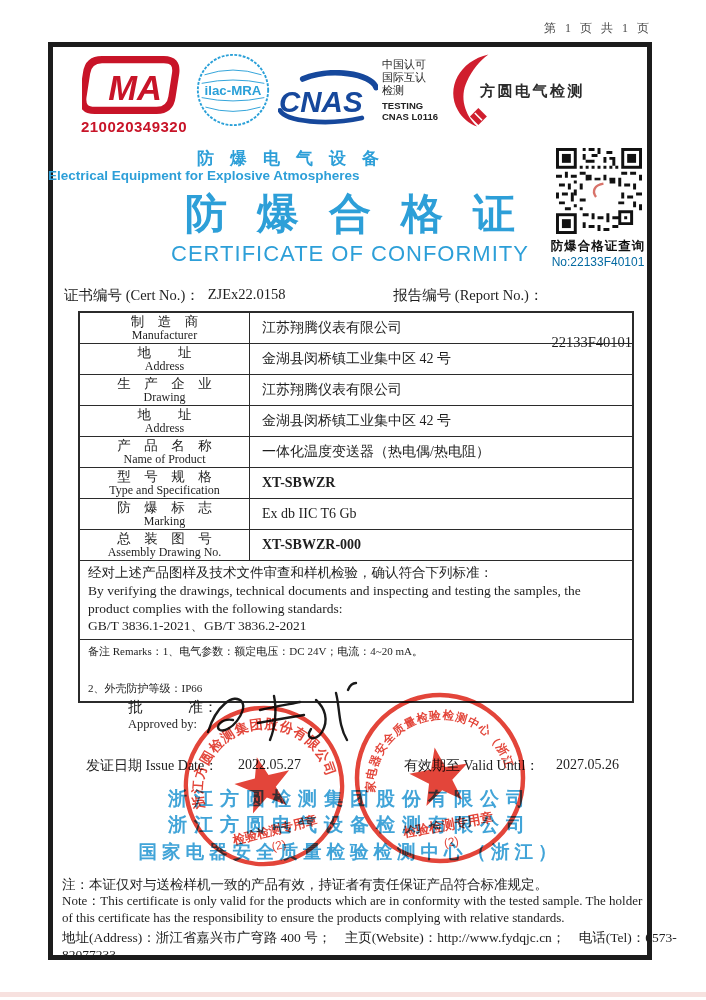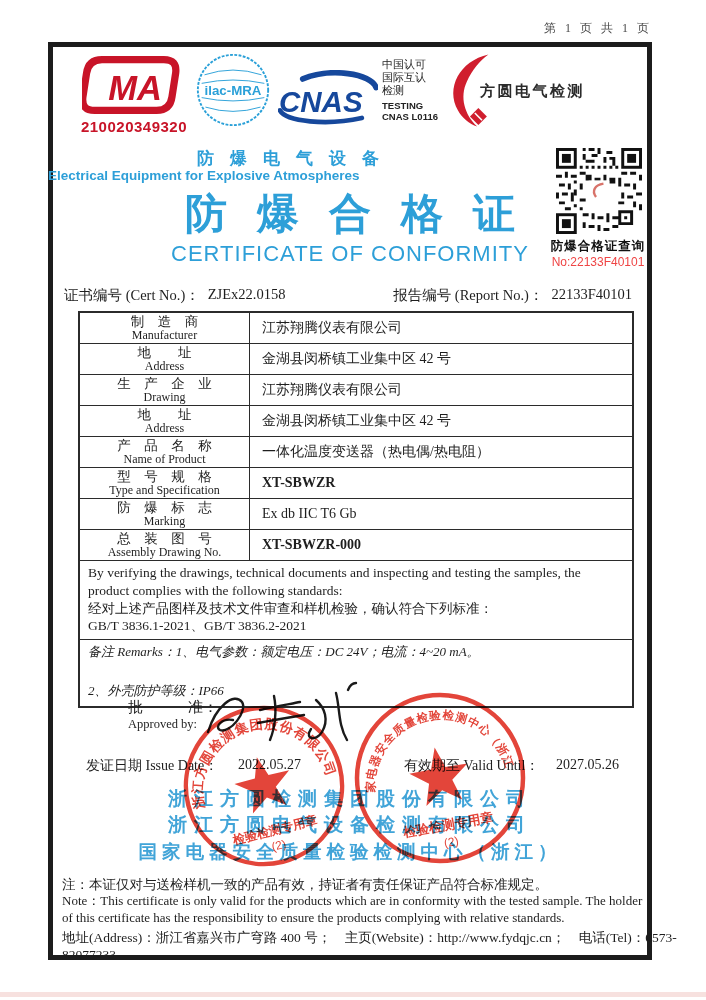--- a/index.html
+++ b/index.html
@@ -11,33 +11,33 @@
   
   .hdr-cn{width:480px;text-align:center;color:#2d9fd8;font-family:"Liberation Sans",sans-serif;
           font-weight:bold;font-size:17px;letter-spacing:16px;padding-left:16px;box-sizing:border-box;}
   .hdr-en{width:604px;text-align:left;color:#2d9fd8;font-family:"Liberation Sans",sans-serif;
           font-weight:bold;font-size:13.5px;}
   .cert-cn{width:604px;text-align:center;color:#2d9fd8;font-family:"Liberation Sans",sans-serif;
            font-weight:bold;font-size:42px;letter-spacing:30px;padding-left:30px;box-sizing:border-box;}
   .cert-en{width:604px;text-align:center;color:#2d9fd8;font-family:"Liberation Sans",sans-serif;
            font-size:22px;letter-spacing:1px;font-weight:500;}
   .qr-cap{width:104px;text-align:center;font-weight:bold;font-size:12.5px;color:#111;font-family:"Liberation Sans",sans-serif;letter-spacing:1px;}
-  .qr-no{width:104px;text-align:center;font-size:12px;color:#ef4444;font-family:"Liberation Sans",sans-serif;}
+  .qr-no{width:104px;text-align:center;font-size:12px;color:#0369a1;font-family:"Liberation Sans",sans-serif;}
   
   .certline{left:64px;top:286px;width:578px;display:flex;font-size:14.5px;}
   .certline .gap{flex:1;}
   
   .bigbox{left:78px;top:311px;width:556px;border:2px solid #2b2b2b;box-sizing:border-box;background:transparent;}
   .trow{display:grid;grid-template-columns:170px 1fr;border-bottom:1px solid #2b2b2b;min-height:30px;}
   .tlabel{border-right:1px solid #2b2b2b;text-align:center;padding:1px 2px;display:flex;flex-direction:column;justify-content:center;}
   .tlabel .cn{font-size:13.5px;line-height:15px;}
   .tlabel .en{font-size:12px;line-height:13px;}
   .tvalue{display:flex;align-items:center;padding:2px 4px 2px 12px;font-size:14px;}
   .stmt{border-bottom:1px solid #2b2b2b;padding:3px 8px 4px 8px;font-size:13.5px;line-height:1.32;}
-  .rmk{padding:4px 8px 6px 8px;font-size:13px;line-height:1.3;font-style:italic;}
+  .rmk{padding:4px 8px 6px 8px;font-size:11px;line-height:1.3;}
   .rmk .l2{margin-top:22px;}
   
   .appr-cn{font-size:15px;}
   .appr-en{font-size:12.5px;}
   .dateline{font-size:14px;}
   
   .issuer{width:604px;text-align:center;color:#41a4d8;font-family:"Liberation Sans",sans-serif;
           font-weight:bold;font-size:19px;letter-spacing:7px;}
   .issuer3{font-size:18.5px;letter-spacing:5px;}
   
@@ -128,21 +128,21 @@
   <path d="M16,12 C13,12.5 12,14.5 13.5,16.5" fill="none" stroke="#d8736a" stroke-width="0.8"></path>
 </svg>
 <div class="abs qr-cap" style="left:546px;top:238px;">防爆合格证查询</div>
 <div class="abs qr-no" style="left:546px;top:255px;">No:22133F40101</div>
 
 <div class="abs certline">
   <span>证书编号 (Cert No.)：</span>
   <span style="margin-left:8px;">ZJEx22.0158</span>
   <span class="gap"></span>
   <span>报告编号 (Report No.)：</span>
-  <span style="margin-left:8px;margin-right:10px;">22133F40101</span>
+  <span style="margin-left:8px;margin-right:10px;margin-top:48px;">22133F40101</span>
 </div>
 
 <div class="abs bigbox">
   <div class="trow">
     <div class="tlabel">
       <div class="cn">制　造　商</div>
       <div class="en">Manufacturer</div>
     </div>
     <div class="tvalue">江苏翔腾仪表有限公司</div>
   </div>
@@ -190,22 +190,22 @@
   </div>
   <div class="trow">
     <div class="tlabel">
       <div class="cn">总　装　图　号</div>
       <div class="en">Assembly Drawing No.</div>
     </div>
     <div class="tvalue" style="font-weight:bold;">XT-SBWZR-000</div>
   </div>
 
   <div class="stmt">
+    <div>经对上述产品图样及技术文件审查和样机检验，确认符合下列标准：</div>
     <div>By verifying the drawings, technical documents and inspecting and testing the samples, the product complies with the following standards:</div>
-    <div>经对上述产品图样及技术文件审查和样机检验，确认符合下列标准：</div>
     <div>GB/T 3836.1-2021、GB/T 3836.2-2021</div>
   </div>
   <div class="rmk">
     <div>备注 Remarks：1、电气参数：额定电压：DC 24V；电流：4~20 mA。</div>
     <div class="l2">2、外壳防护等级：IP66</div>
   </div>
 </div>
 
 <div class="abs" style="left:128px;top:698px;">
   <div class="appr-cn">批　　　准：</div>

